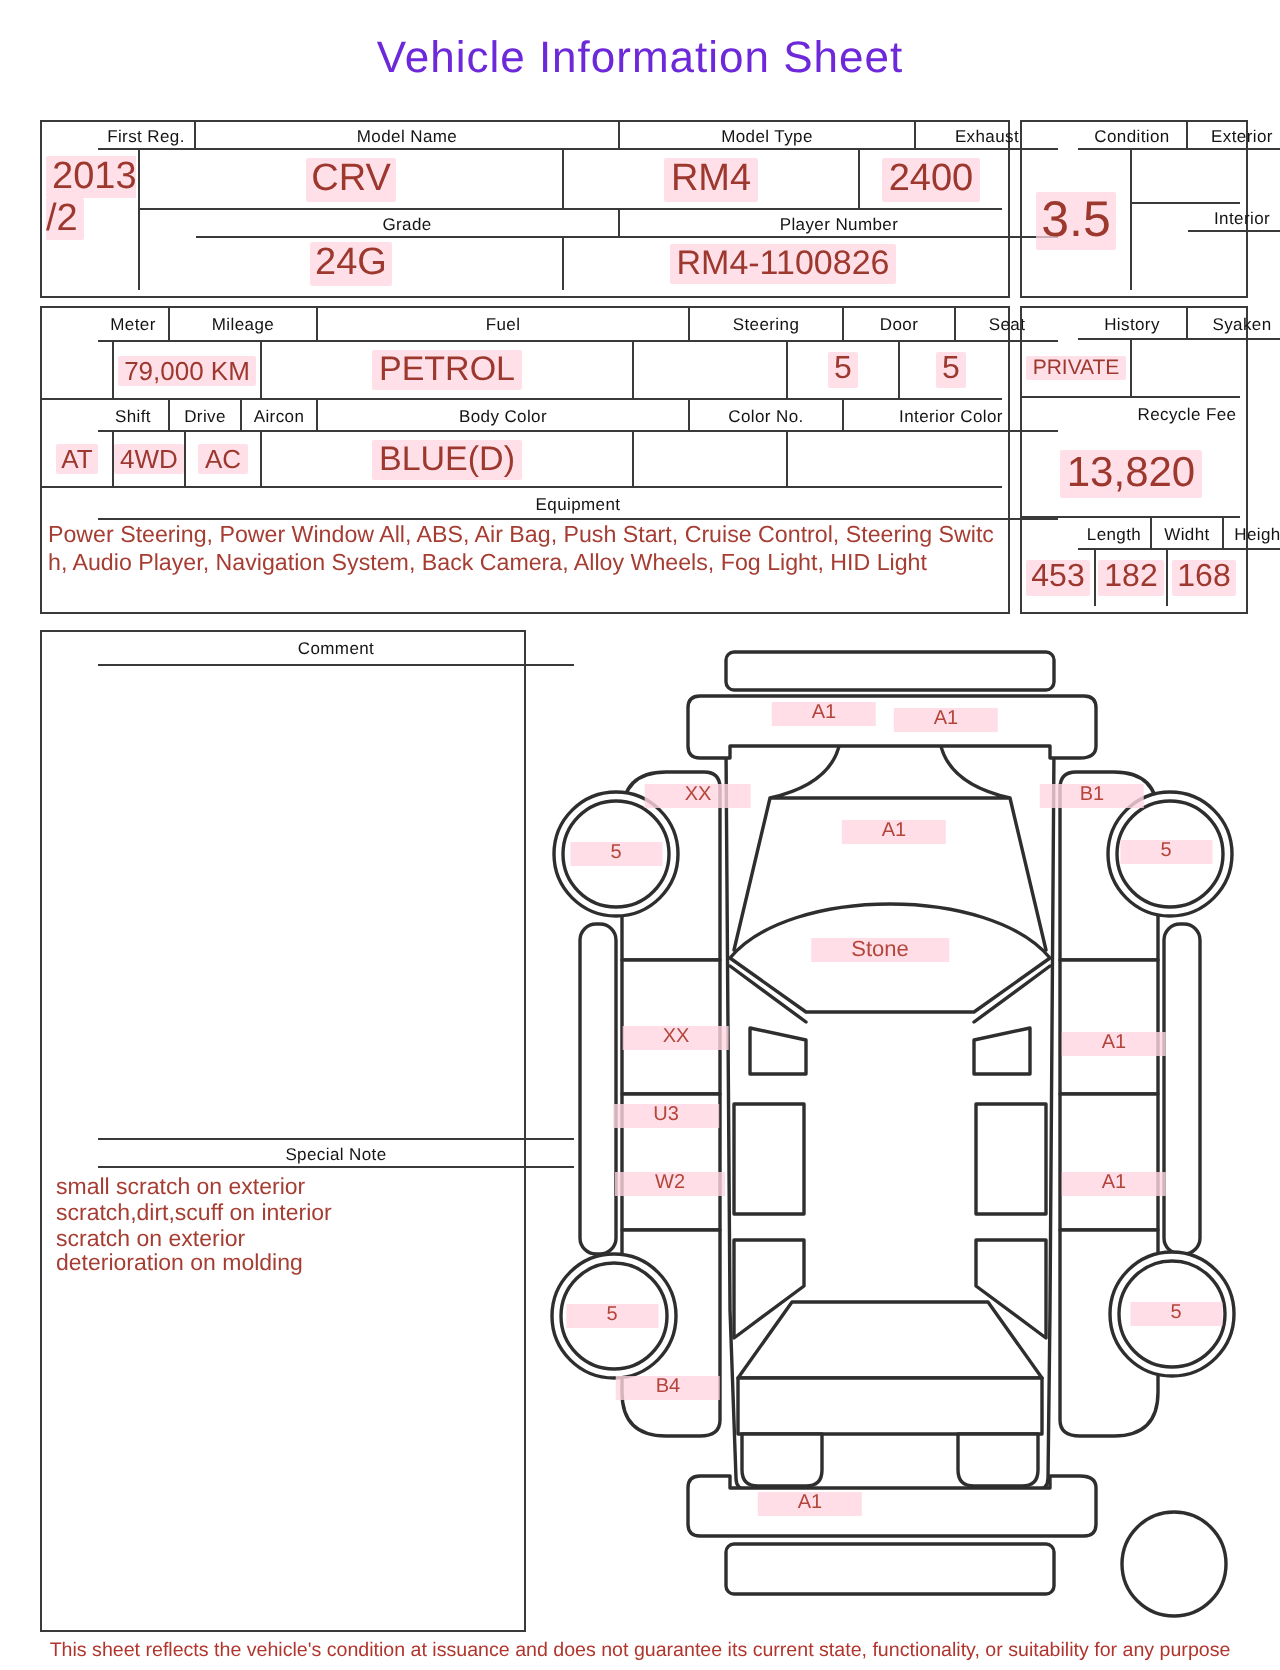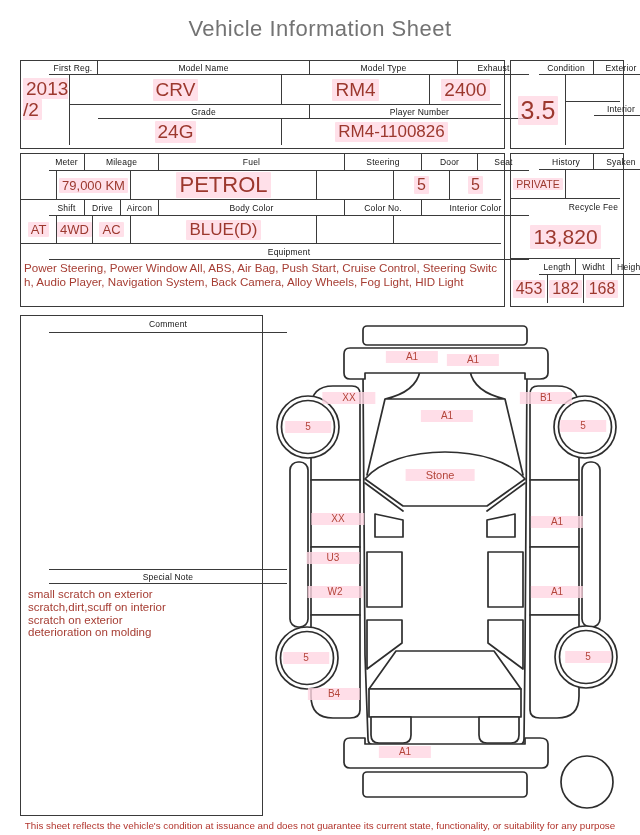--- a/index.html
+++ b/index.html
@@ -1,19 +1,19 @@
 <!DOCTYPE html>
 <html><head>
 <meta charset="utf-8">
 <style>
   html,body{margin:0;padding:0;background:#fff;}
   .page{position:relative;width:640px;height:835px;background:#ffffff;
         font-family:"Liberation Sans","DejaVu Sans",sans-serif;color:#1c1c1c;overflow:hidden;}
   .title{position:absolute;top:16px;left:0;width:100%;text-align:center;
-         font-size:22px;letter-spacing:.5px;color:#737373;}
+         font-size:22px;letter-spacing:.5px;color:#6d28d9;}
   .box{position:absolute;border:1.6px solid #3a3a3a;}
   .cell{position:absolute;box-sizing:border-box;overflow:hidden;}
   .br{border-right:1.6px solid #3a3a3a;}
   .bb{border-bottom:1.6px solid #3a3a3a;}
   .bt{border-top:1.6px solid #3a3a3a;}
   .hdr{font-size:8.5px;display:flex;align-items:center;justify-content:center;
        color:#141414;letter-spacing:.2px;white-space:nowrap;margin-left:28px;}
   .val{display:flex;align-items:center;justify-content:center;color:#9c382e;white-space:nowrap;}
   .halo{background:rgba(255,214,226,.75);padding:0 3px;border-radius:1px;}
   .eq{font-size:11.6px;line-height:14px;color:#a63d33;word-break:break-all;
@@ -75,21 +75,21 @@
     <div class="cell hdr br bb" style="left:36px;top:0;width:74px;height:17px">Mileage</div>
     <div class="cell hdr br bb" style="left:110px;top:0;width:186px;height:17px">Fuel</div>
     <div class="cell hdr br bb" style="left:296px;top:0;width:77px;height:17px">Steering</div>
     <div class="cell hdr br bb" style="left:373px;top:0;width:56px;height:17px">Door</div>
     <div class="cell hdr bb" style="left:429px;top:0;width:51px;height:17px">Seat</div>
 
     <div class="cell val br bb" style="left:0;top:17px;width:36px;height:29px"></div>
     <div class="cell val br bb" style="left:36px;top:17px;width:74px;height:29px;font-size:13px">
         <span class="halo">79,000 KM</span>
       </div>
-    <div class="cell val br bb" style="left:110px;top:17px;width:186px;height:29px;font-size:22px">
+    <div class="cell val br bb" style="left:110px;top:17px;width:186px;height:29px;font-size:17px">
         <span class="halo">PETROL</span>
       </div>
     <div class="cell val br bb" style="left:296px;top:17px;width:77px;height:29px"></div>
     <div class="cell val br bb" style="left:373px;top:17px;width:56px;height:29px;font-size:16px">
         <span class="halo">5</span>
       </div>
     <div class="cell val bb" style="left:429px;top:17px;width:51px;height:29px;font-size:16px">
         <span class="halo">5</span>
       </div>
 

